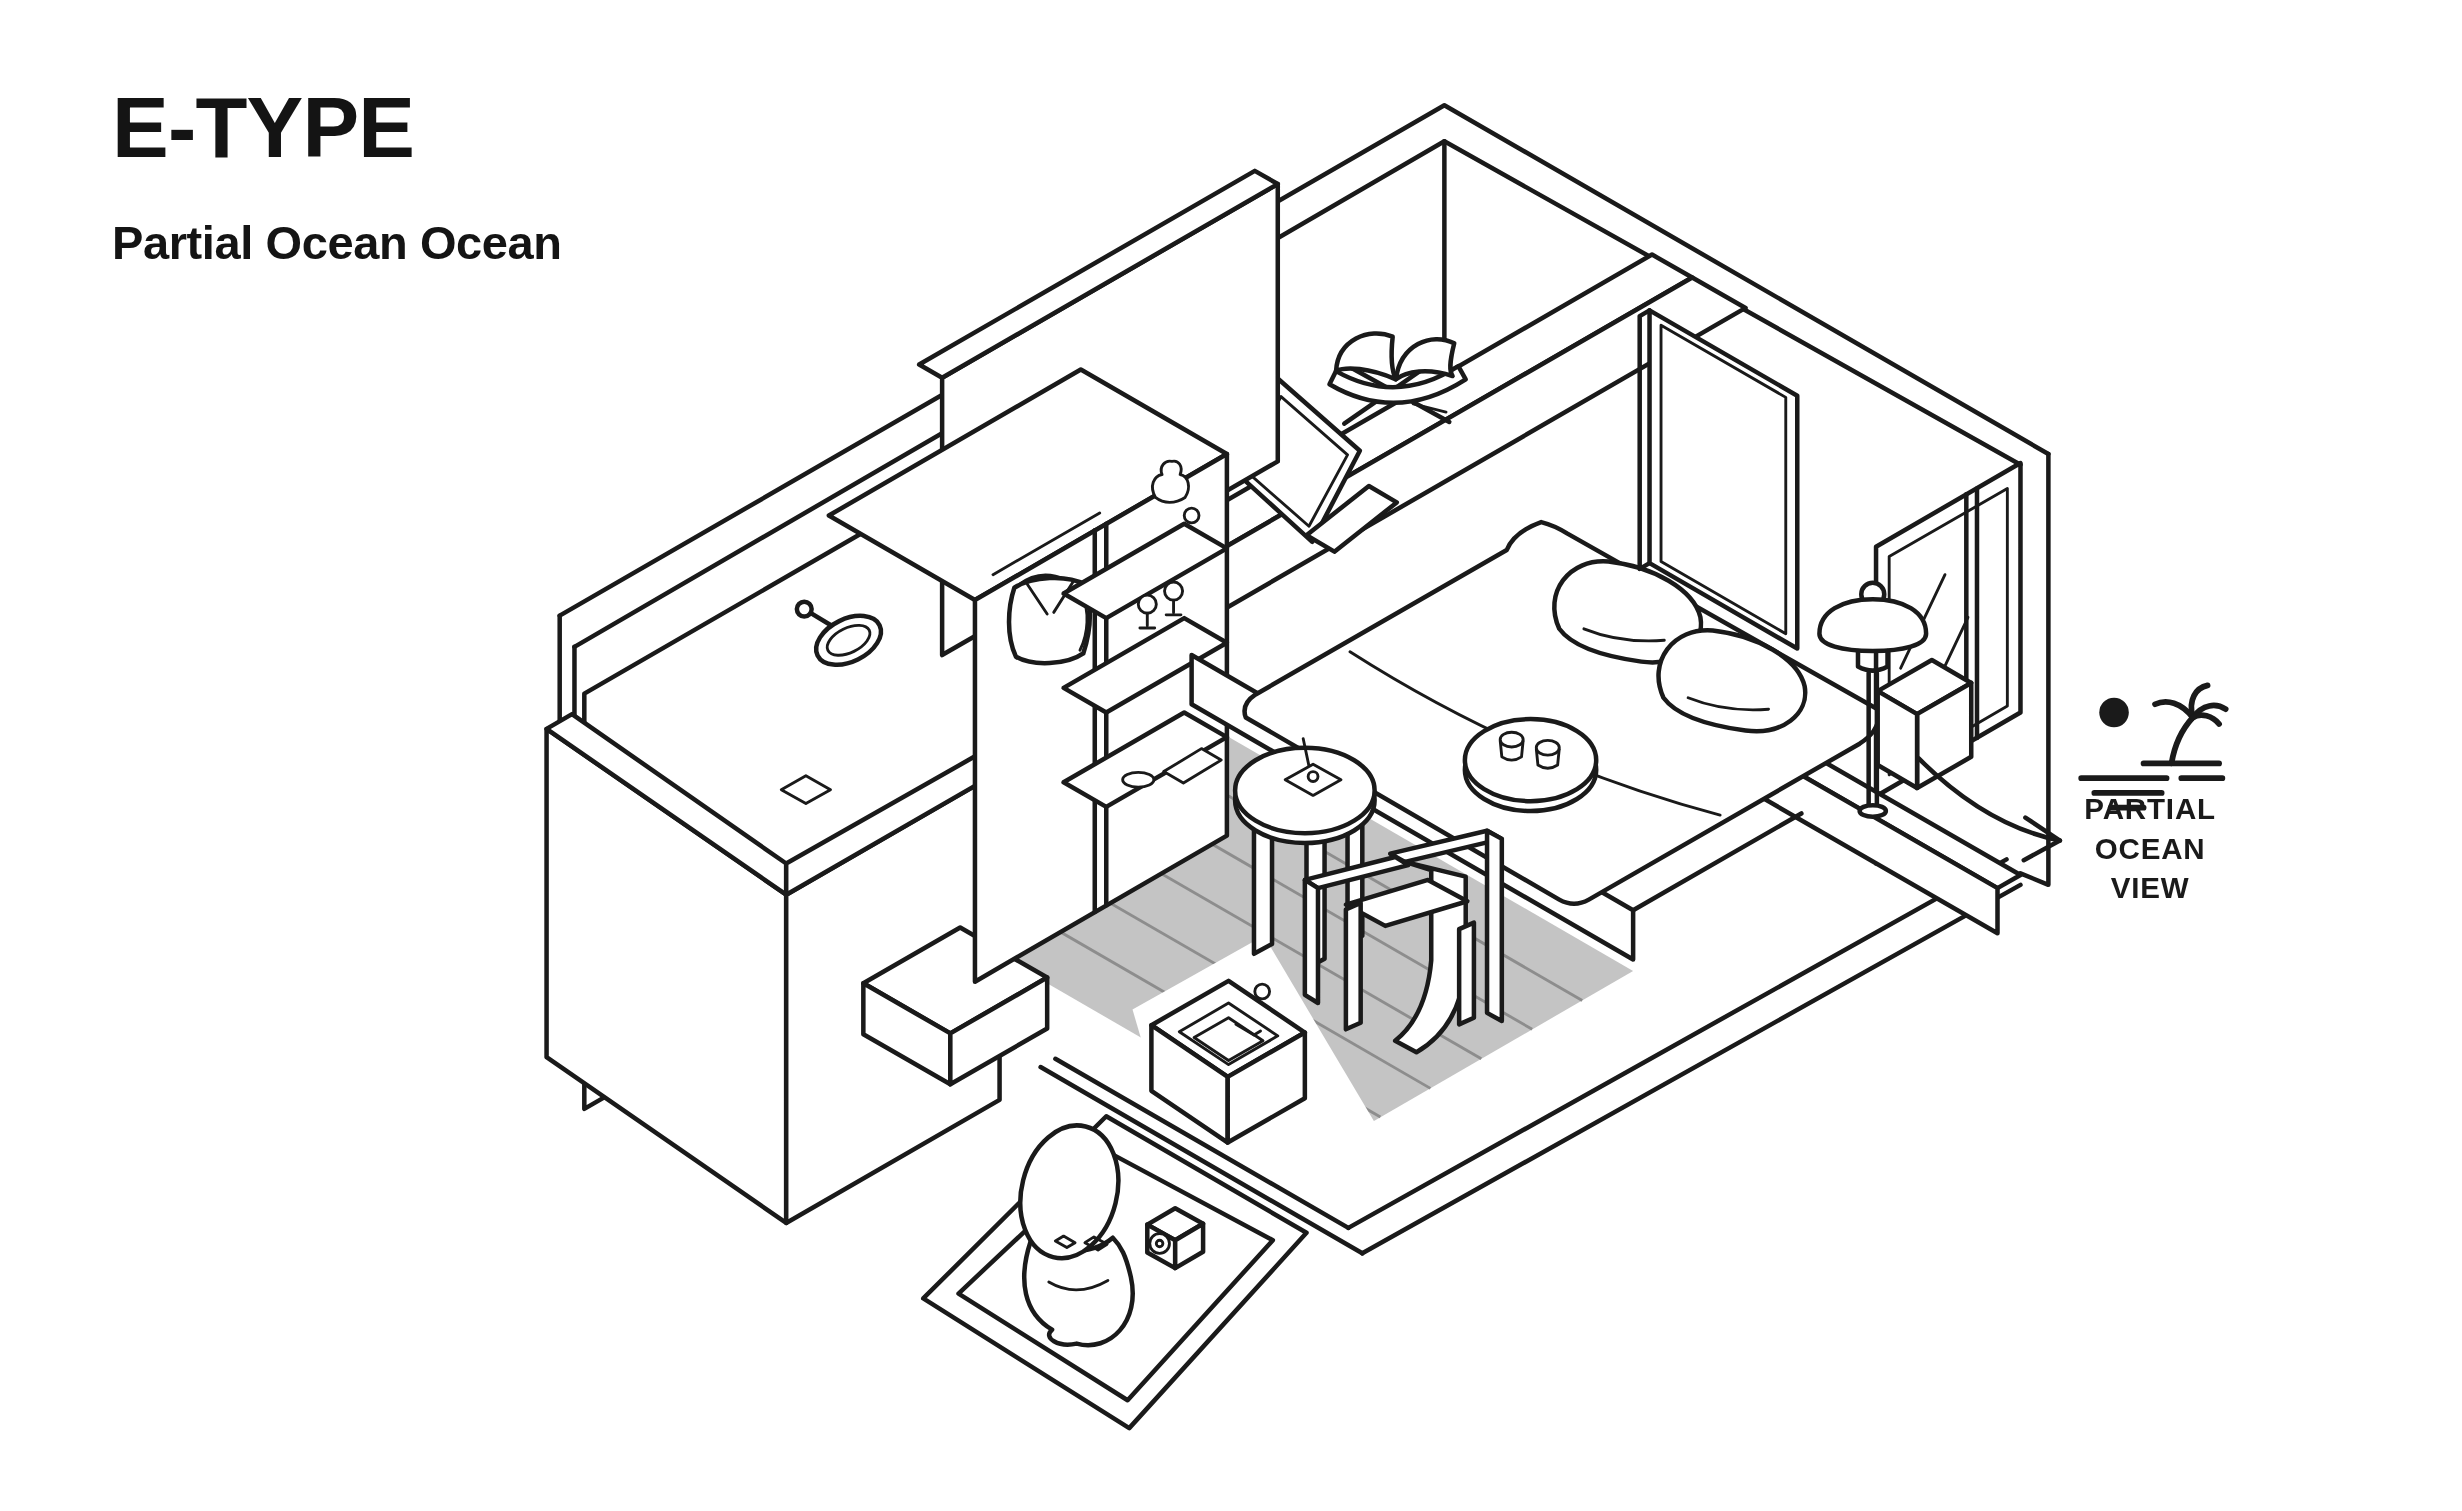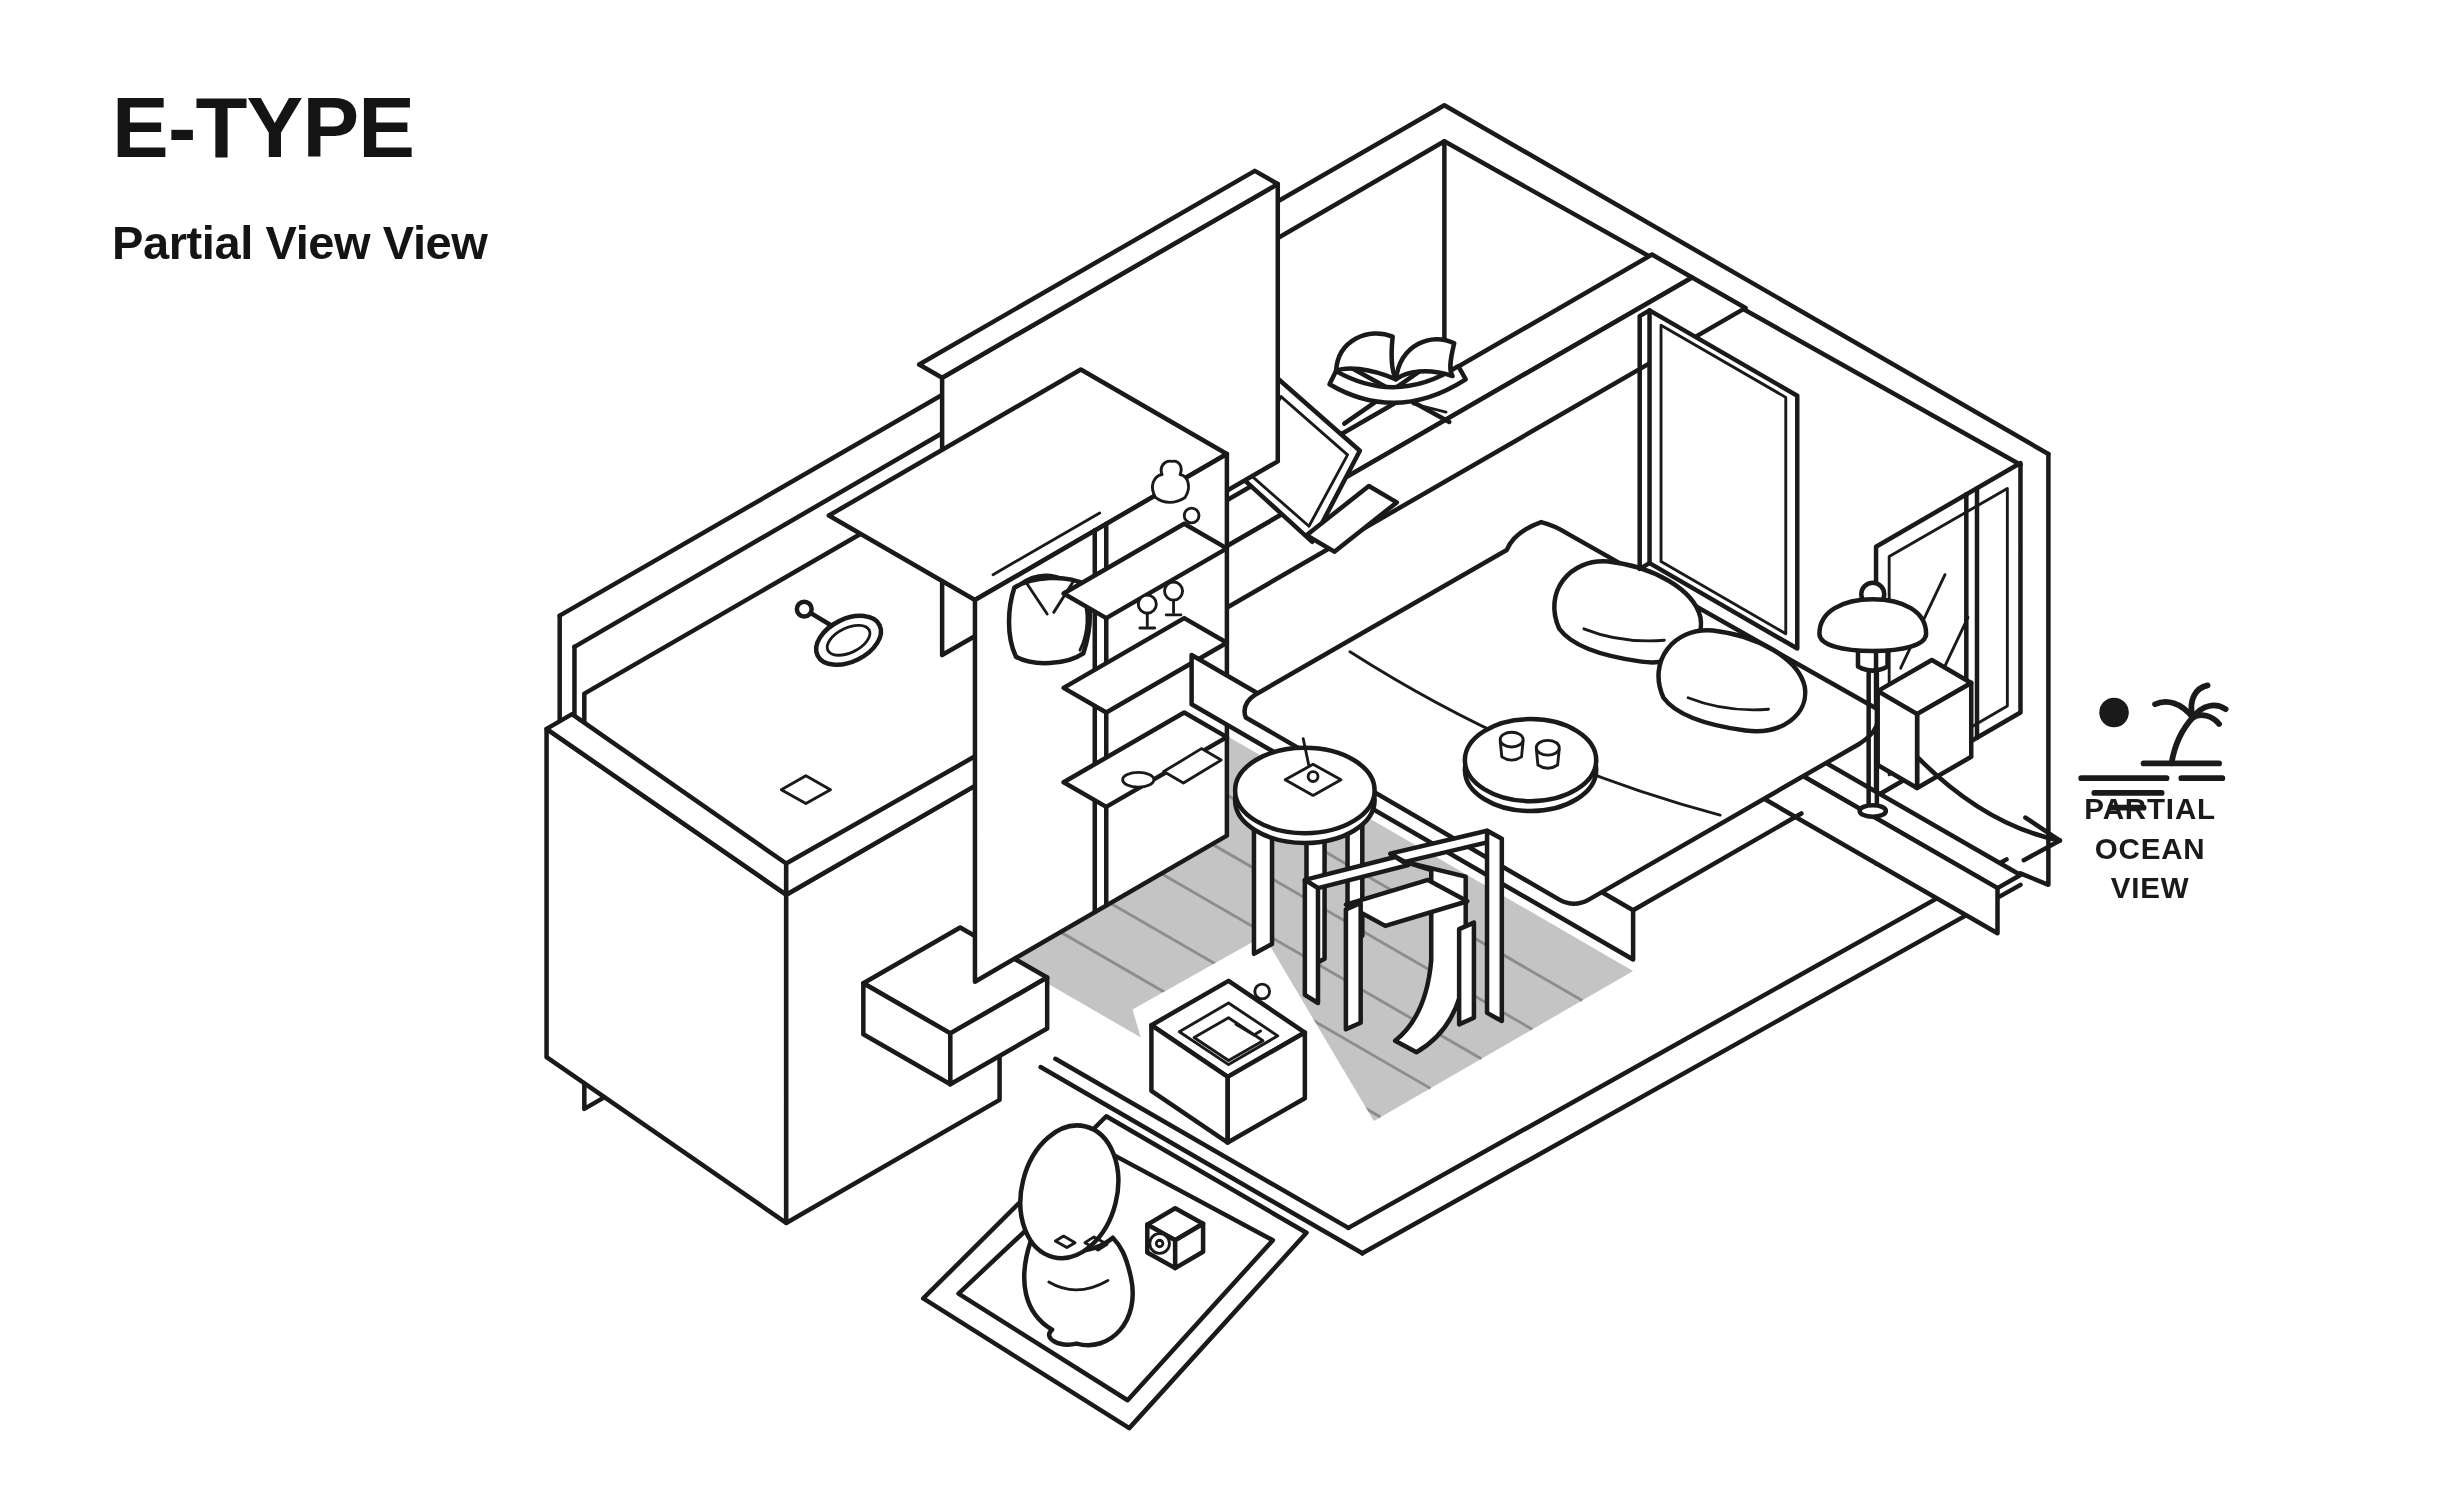--- a/index.html
+++ b/index.html
@@ -18,21 +18,21 @@
   .ic{fill:none;stroke:#1a1a1a;stroke-width:7;stroke-linecap:round;stroke-linejoin:round;}
   .lbl{font-family:"Liberation Sans",sans-serif;font-weight:800;font-size:36px;
        letter-spacing:1px;fill:#1a1a1a;text-anchor:middle;}
 </style>
 </head>
 <body>
 
 <div class="page">
 
   <div class="title">E-TYPE</div>
-  <div class="subtitle">Partial View View</div>
+  <div class="subtitle">Partial Ocean Ocean</div>
 
   <svg width="2462" height="1512" viewBox="0 0 3000 1842">
 
     <g>
       <path class="ln" d="M682,750 L1760,128 L2496,553"></path>
       <path class="ln" d="M700,788 L1760,172 L2462,566"></path>
       <path class="ln" d="M1760,172 L1760,457"></path>
       <path class="ln" d="M682,750 L682,935"></path>
       <path class="ln" d="M700,788 L700,940"></path>
       <path class="ln" d="M2496,553 L2496,1078 L2462,1064"></path>

